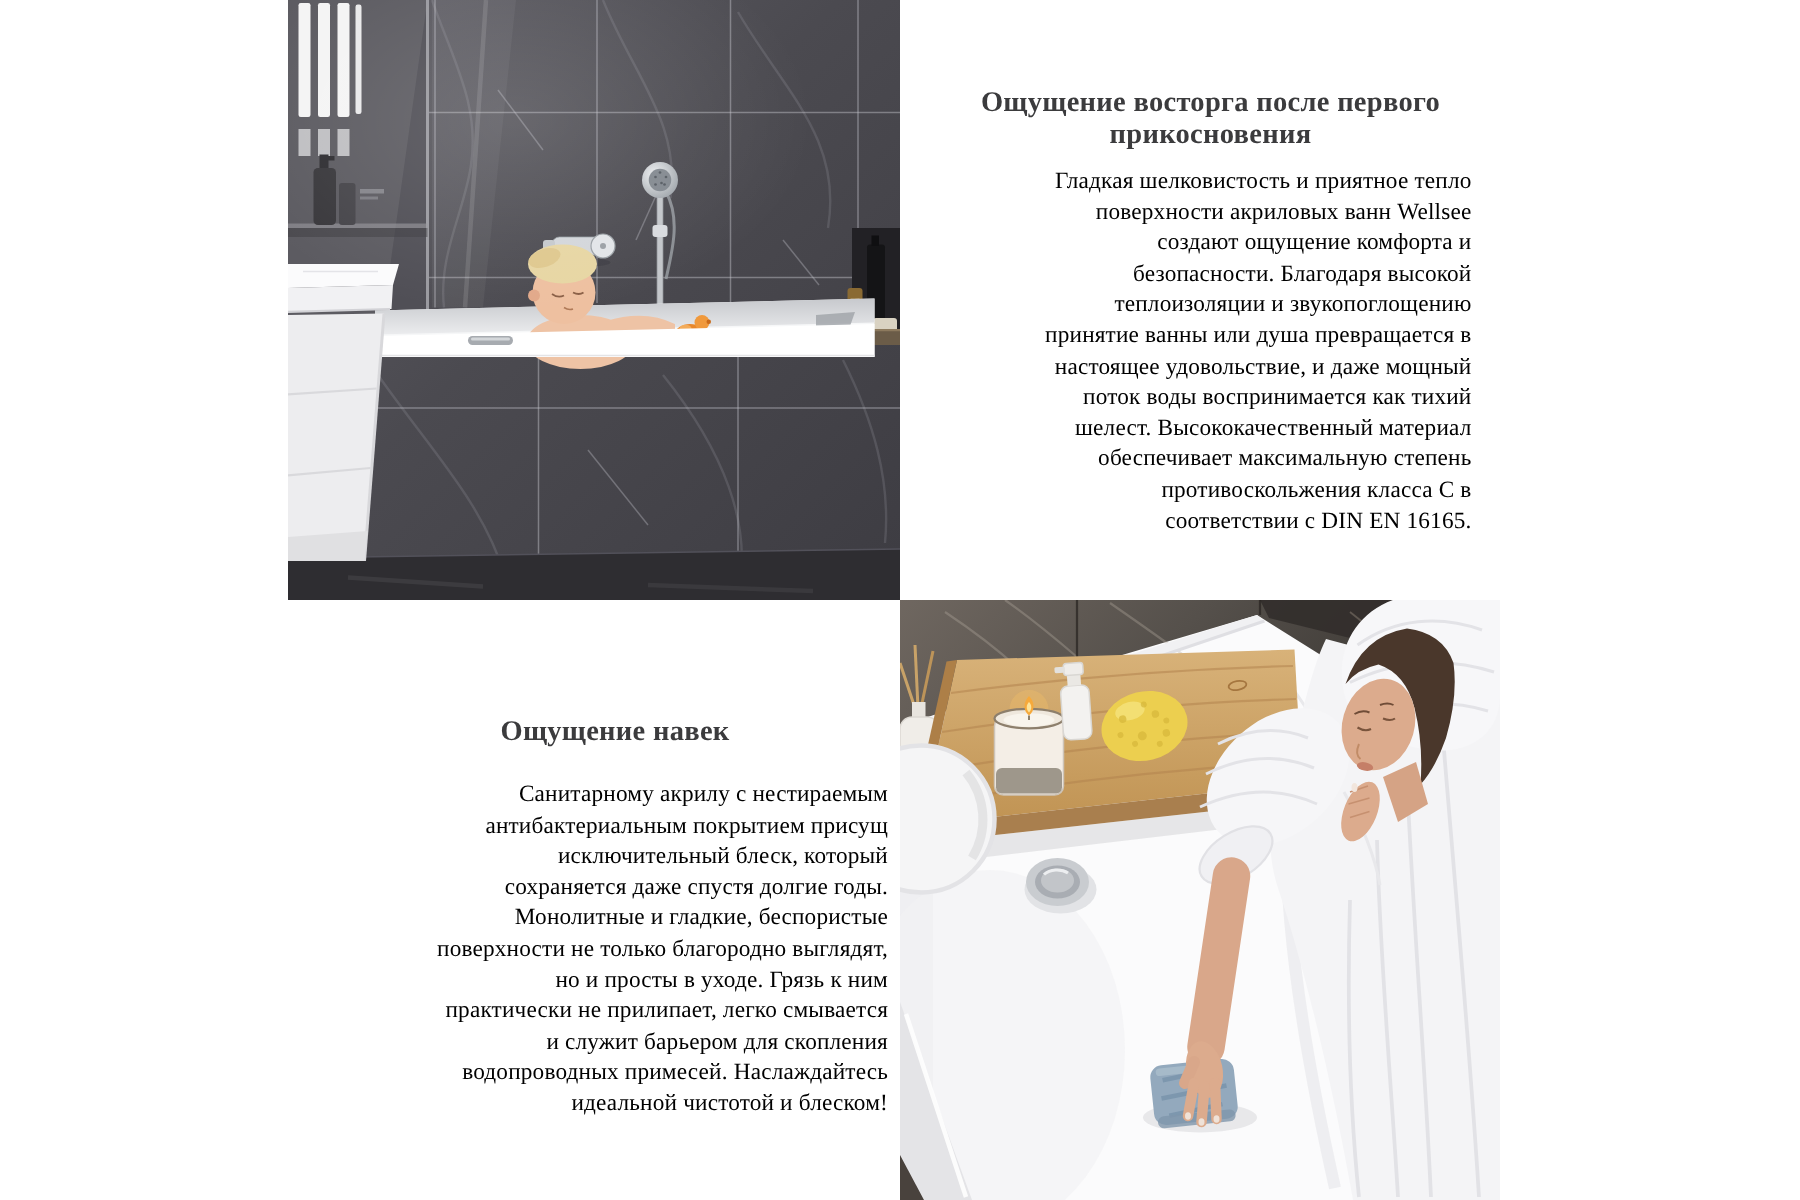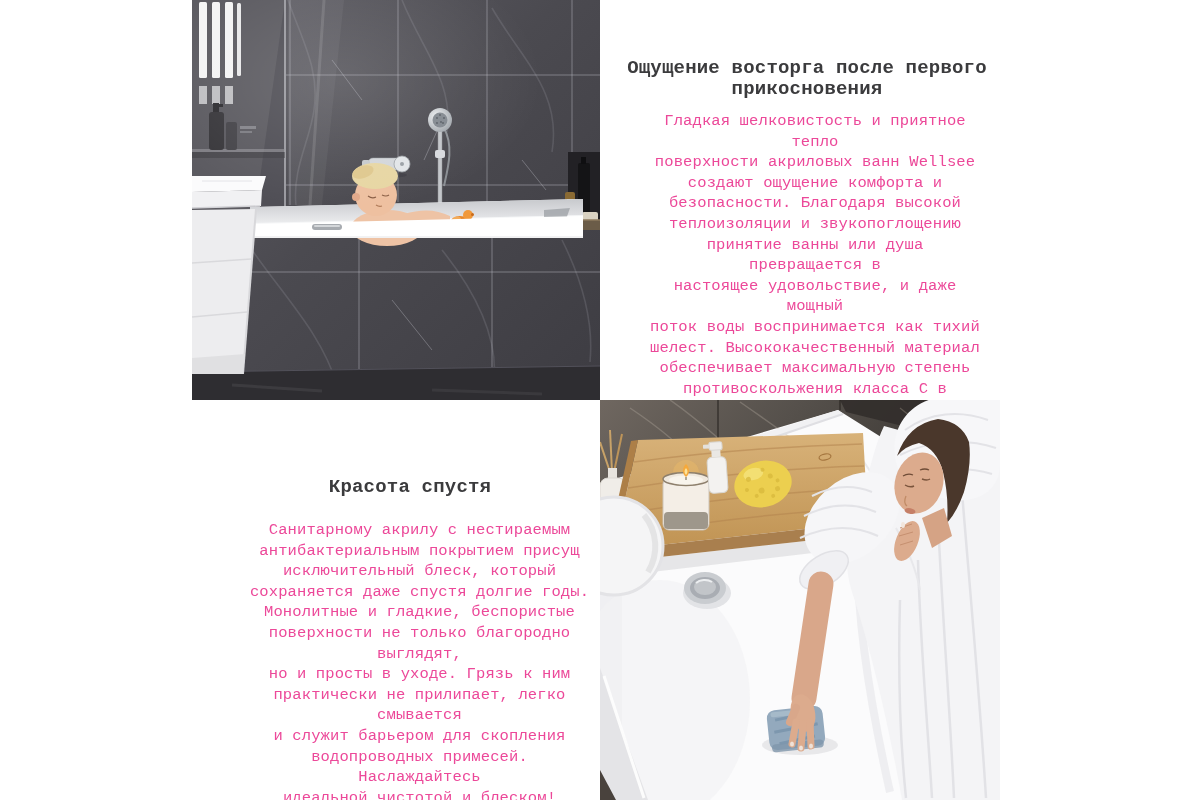--- a/index.html
+++ b/index.html
@@ -1,30 +1,30 @@
 <!DOCTYPE html>
 <html><head>
 <meta charset="utf-8">
 <style>
   html,body{margin:0;padding:0;background:#ffffff;}
   .page{
     position:relative;width:1200px;height:800px;background:#ffffff;overflow:hidden;
-    font-family:Liberation Mono, monospace;color:#3c3c3e;
+    font-family:Liberation Serif, serif;color:#3c3c3e;
   }
   .panel{position:absolute;overflow:hidden;}
   .panel svg{display:block;}
   #photo-child{left:192px;top:0;width:408px;height:400px;}
   #photo-clean{left:600px;top:400px;width:400px;height:400px;}
   .heading{
     position:absolute;margin:0;font-size:19px;line-height:21px;font-weight:700;
     text-align:center;letter-spacing:0.2px;white-space:pre-line;color:#3b3b3d;
   }
   .body{
     position:absolute;margin:0;font-size:15.5px;line-height:20.6px;font-weight:500;
-    letter-spacing:0.12px;white-space:pre-line;color:#ec4899;text-align:center;
+    letter-spacing:0.12px;white-space:pre-line;color:#000000;text-align:right;
   }
   #h1pos{left:602px;top:58px;width:410px;}
   #b1pos{left:649px;top:111px;width:332px;}
   #h2pos{left:210px;top:477px;width:400px;}
   #b2pos{left:247px;top:520px;width:345px;}
 </style>
 </head>
 <body>
 
 <div class="page">
@@ -197,21 +197,21 @@
 безопасности. Благодаря высокой
 теплоизоляции и звукопоглощению
 принятие ванны или душа превращается в
 настоящее удовольствие, и даже мощный
 поток воды воспринимается как тихий
 шелест. Высококачественный материал
 обеспечивает максимальную степень
 противоскольжения класса С в
 соответствии с DIN EN 16165.</p>
 
-  <h2 class="heading" id="h2pos">Красота спустя</h2>
+  <h2 class="heading" id="h2pos">Ощущение навек</h2>
   <p class="body" id="b2pos">Санитарному акрилу с нестираемым
 антибактериальным покрытием присущ
 исключительный блеск, который
 сохраняется даже спустя долгие годы.
 Монолитные и гладкие, беспористые
 поверхности не только благородно выглядят,
 но и просты в уходе. Грязь к ним
 практически не прилипает, легко смывается
 и служит барьером для скопления
 водопроводных примесей. Наслаждайтесь

